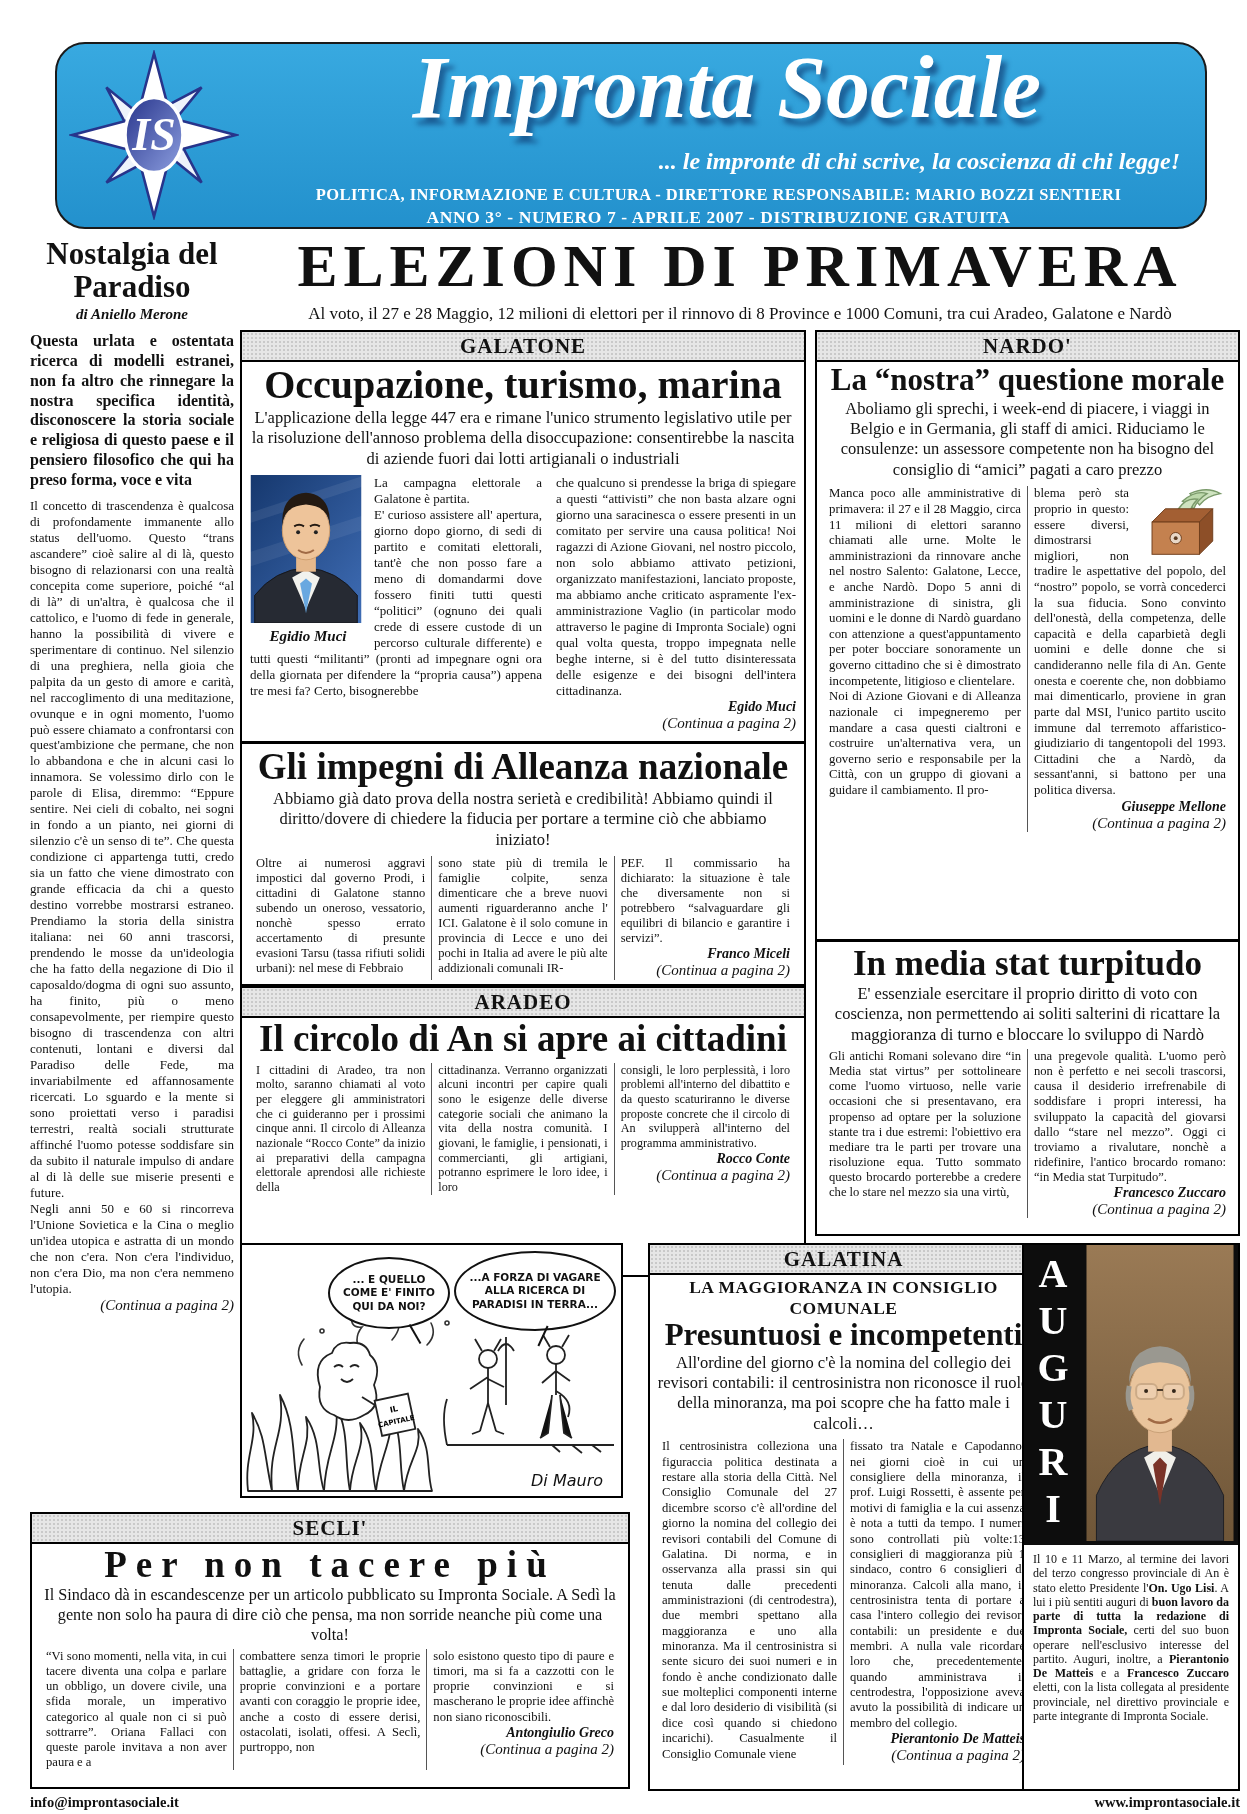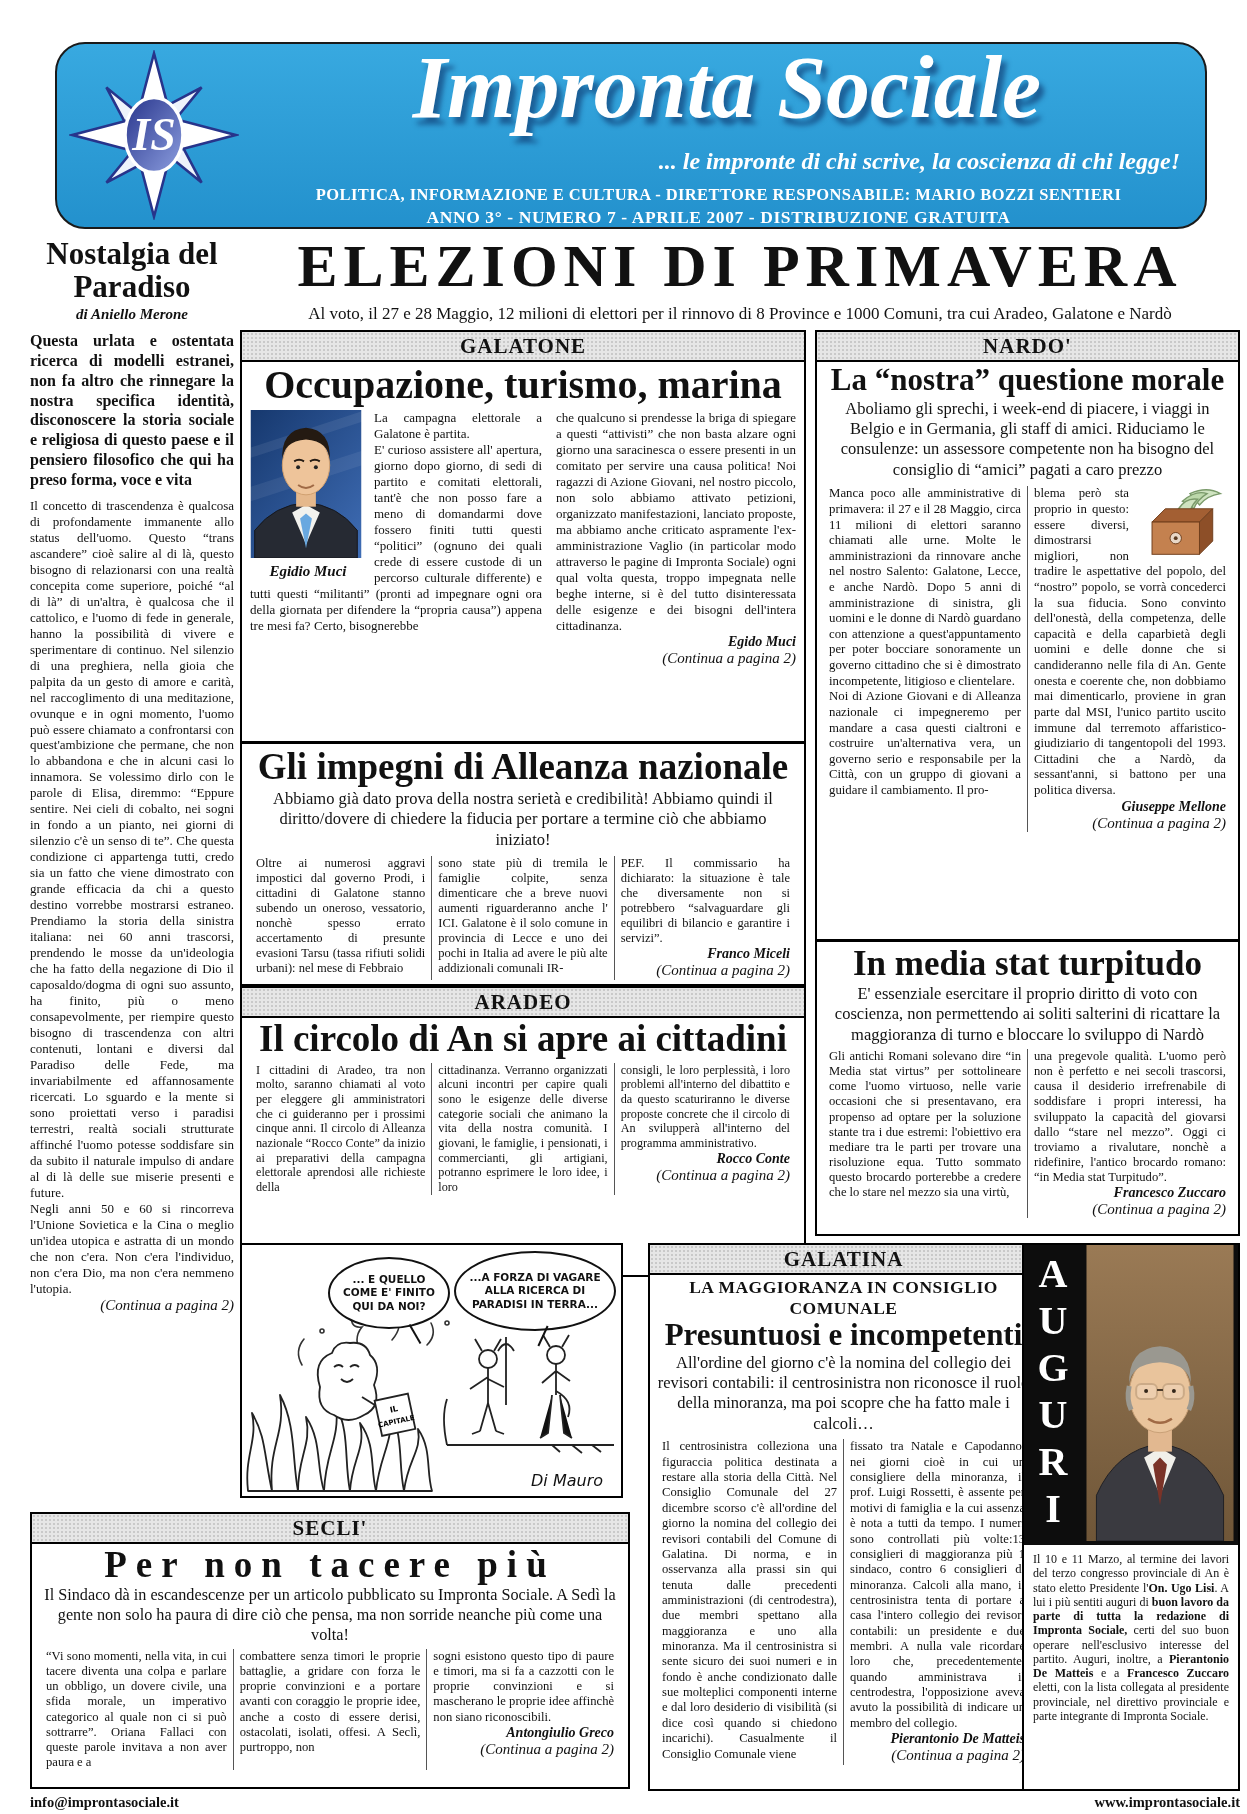--- a/index.html
+++ b/index.html
@@ -142,20 +142,21 @@
     <div class="byline">di Aniello Merone</div>
     <div class="intro">Questa urlata e ostentata ricerca di modelli estranei, non fa altro che rinnegare la nostra specifica identità, disconoscere la storia sociale e religiosa di questo paese e il pensiero filosofico che qui ha preso forma, voce e vita</div>
     <div class="bodytext">Il concetto di trascendenza è qualcosa di profondamente immanente allo status dell'uomo. Questo “trans ascandere” cioè salire al di là, questo bisogno di relazionarsi con una realtà concepita come superiore, poiché “al di là” di un'altra, è qualcosa che il cattolico, e l'uomo di fede in generale, hanno la possibilità di vivere e sperimentare di continuo. Nel silenzio di una preghiera, nella gioia che palpita da un gesto di amore e carità, nel raccoglimento di una meditazione, ovunque e in ogni momento, l'uomo può essere chiamato a confrontarsi con quest'ambizione che permane, che non lo abbandona e che in alcuni casi lo innamora. Se volessimo dirlo con le parole di Elisa, diremmo: “Eppure sentire. Nei cieli di cobalto, nei sogni in fondo a un pianto, nei giorni di silenzio c'è un senso di te”. Che questa condizione ci appartenga tutti, credo sia un fatto che viene dimostrato con grande efficacia da chi a questo destino vorrebbe mostrarsi estraneo. Prendiamo la storia della sinistra italiana: nei 60 anni trascorsi, prendendo le mosse da un'ideologia che ha fatto della negazione di Dio il caposaldo/dogma di ogni suo assunto, ha finito, più o meno consapevolmente, per riempire questo bisogno di trascendenza con altri contenuti, lontani e diversi dal Paradiso delle Fede, ma invariabilmente ed affannosamente ricercati. Lo sguardo e la mente si sono proiettati verso i paradisi terrestri, realtà sociali strutturate affinché l'uomo potesse soddisfare sin da subito il naturale impulso di andare al di là delle sue miserie presenti e future.</div>
     <div class="bodytext" style="margin-top:0;">Negli anni 50 e 60 si rincorreva l'Unione Sovietica e la Cina o meglio un'idea utopica e astratta di un mondo che non c'era. Non c'era l'individuo, non c'era Dio, ma non c'era nemmeno l'utopia.</div>
     <div class="continua">(Continua a pagina 2)</div>
   </div>
 
   <div class="box" id="galatone">
     <div class="band">GALATONE</div>
     <div class="headline">Occupazione, turismo, marina</div>
+    <div class="standfirst">L'applicazione della legge 447 era e rimane l'unico strumento legislativo utile per la risoluzione dell'annoso problema della disoccupazione: consentirebbe la nascita di aziende fuori dai lotti artigianali o industriali</div>
     <div class="cols">
       <div class="col col1">
         <figure class="muci" style="margin-block:0;">
           <svg width="112" height="148" viewBox="0 0 112 150">
             <defs>
                 <linearGradient id="mbg" x1="0" y1="0" x2="1" y2="1">
               <stop offset="0" stop-color="#16386e"></stop>
                   <stop offset="1" stop-color="#3f6db5"></stop>
             </linearGradient>
               </defs>
@@ -332,21 +333,21 @@
   <div class="box" id="secli">
     <div class="band">SECLI'</div>
     <div class="headline">Per non tacere più</div>
     <div class="standfirst">Il Sindaco dà in escandescenze per un articolo pubblicato su Impronta Sociale. A Sedì la gente non solo ha paura di dire ciò che pensa, ma non sorride neanche più come una volta!</div>
     <div class="cols">
       <div class="col">
         <span class="quote-italic">“Vi sono momenti, nella vita, in cui tacere diventa una colpa e parlare un obbligo, un dovere civile, una sfida morale, un imperativo categorico al quale non ci si può sottrarre”.</span><span> Oriana Fallaci con queste parole invitava a non aver paura e a</span>
       </div>
       <div class="col sep">combattere senza timori le proprie battaglie, a gridare con forza le proprie convinzioni e a portare avanti con coraggio le proprie idee, anche a costo di essere derisi, ostacolati, isolati, offesi. A Seclì, purtroppo, non</div>
       <div class="col sep">
-        <span>sogni esistono questo tipo di paure e timori, ma si fa a cazzotti con le proprie convinzioni e si mascherano le proprie idee affinchè non siano riconoscibili.</span>
+        <span>solo esistono questo tipo di paure e timori, ma si fa a cazzotti con le proprie convinzioni e si mascherano le proprie idee affinchè non siano riconoscibili.</span>
         <div class="sig">Antongiulio Greco</div>
         <div class="continua">(Continua a pagina 2)</div>
       </div>
     </div>
   </div>
 
   <div class="box" id="auguri">
     <div class="photo-area">
       <div class="letters">
         <div>A</div>

